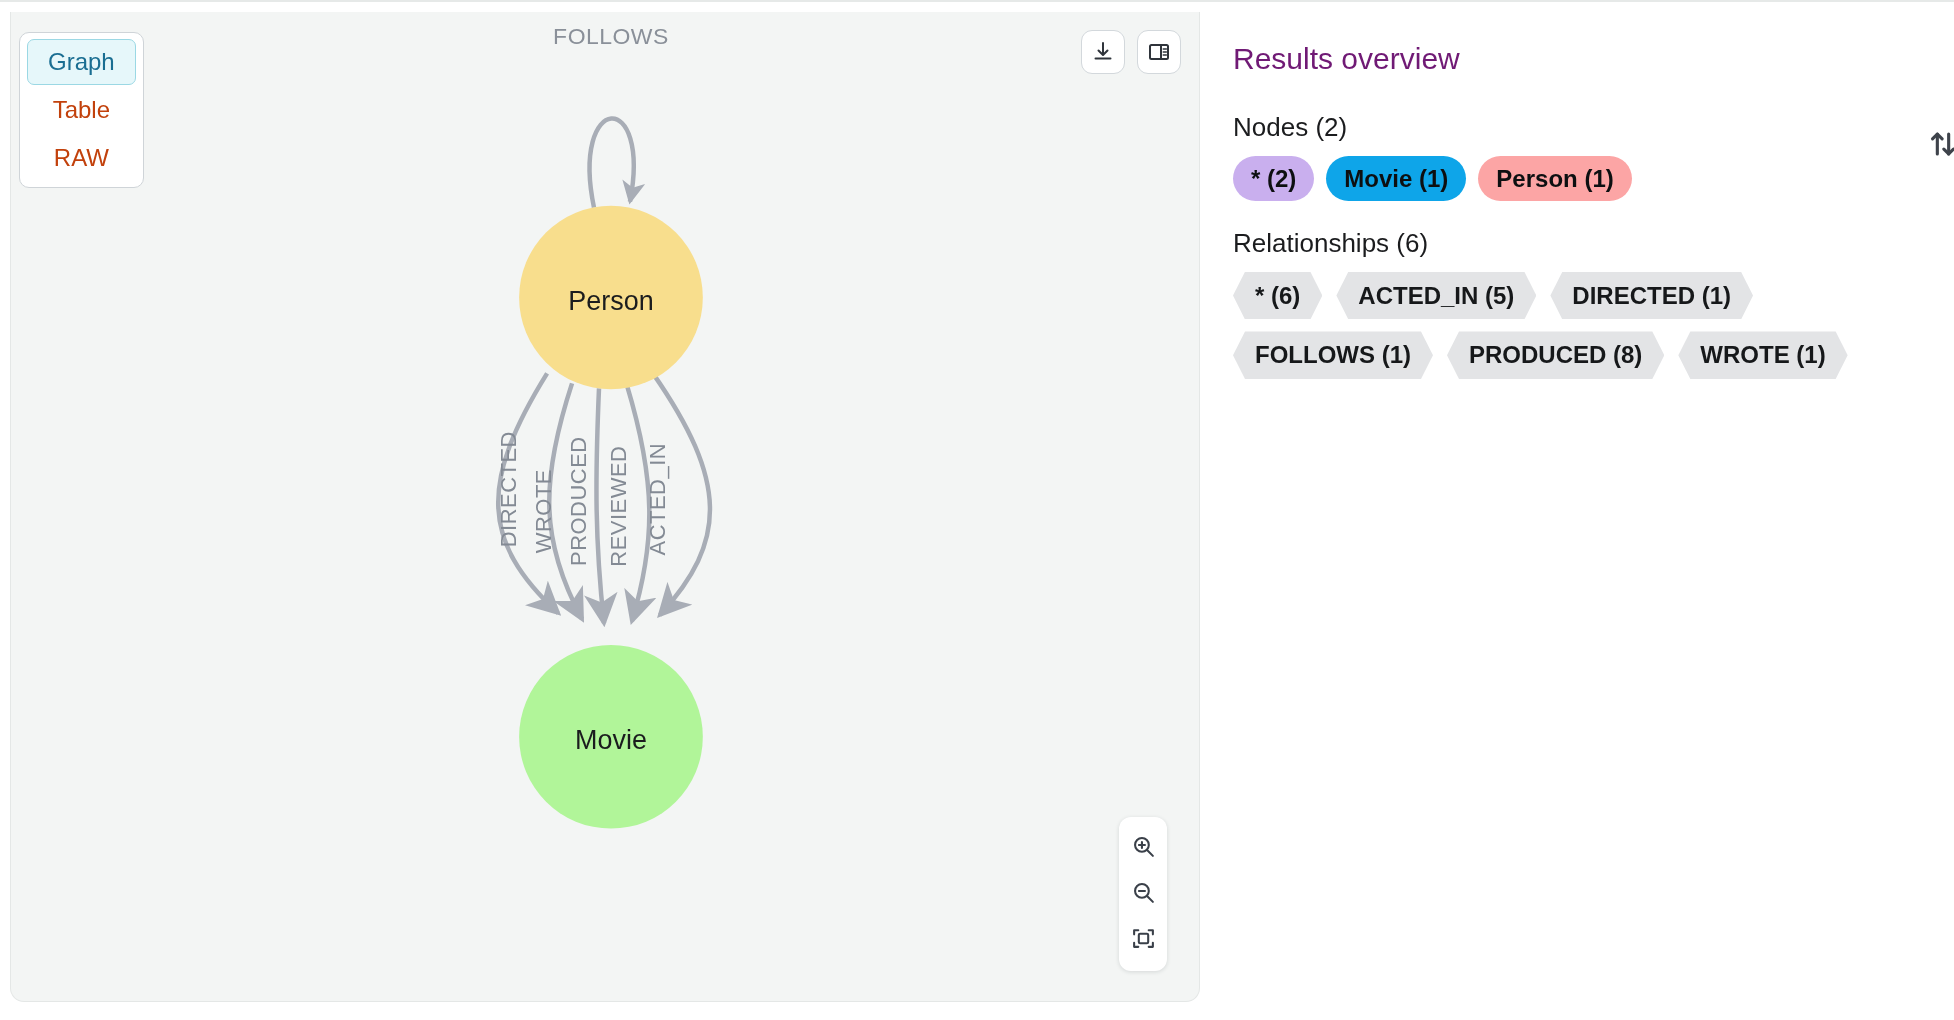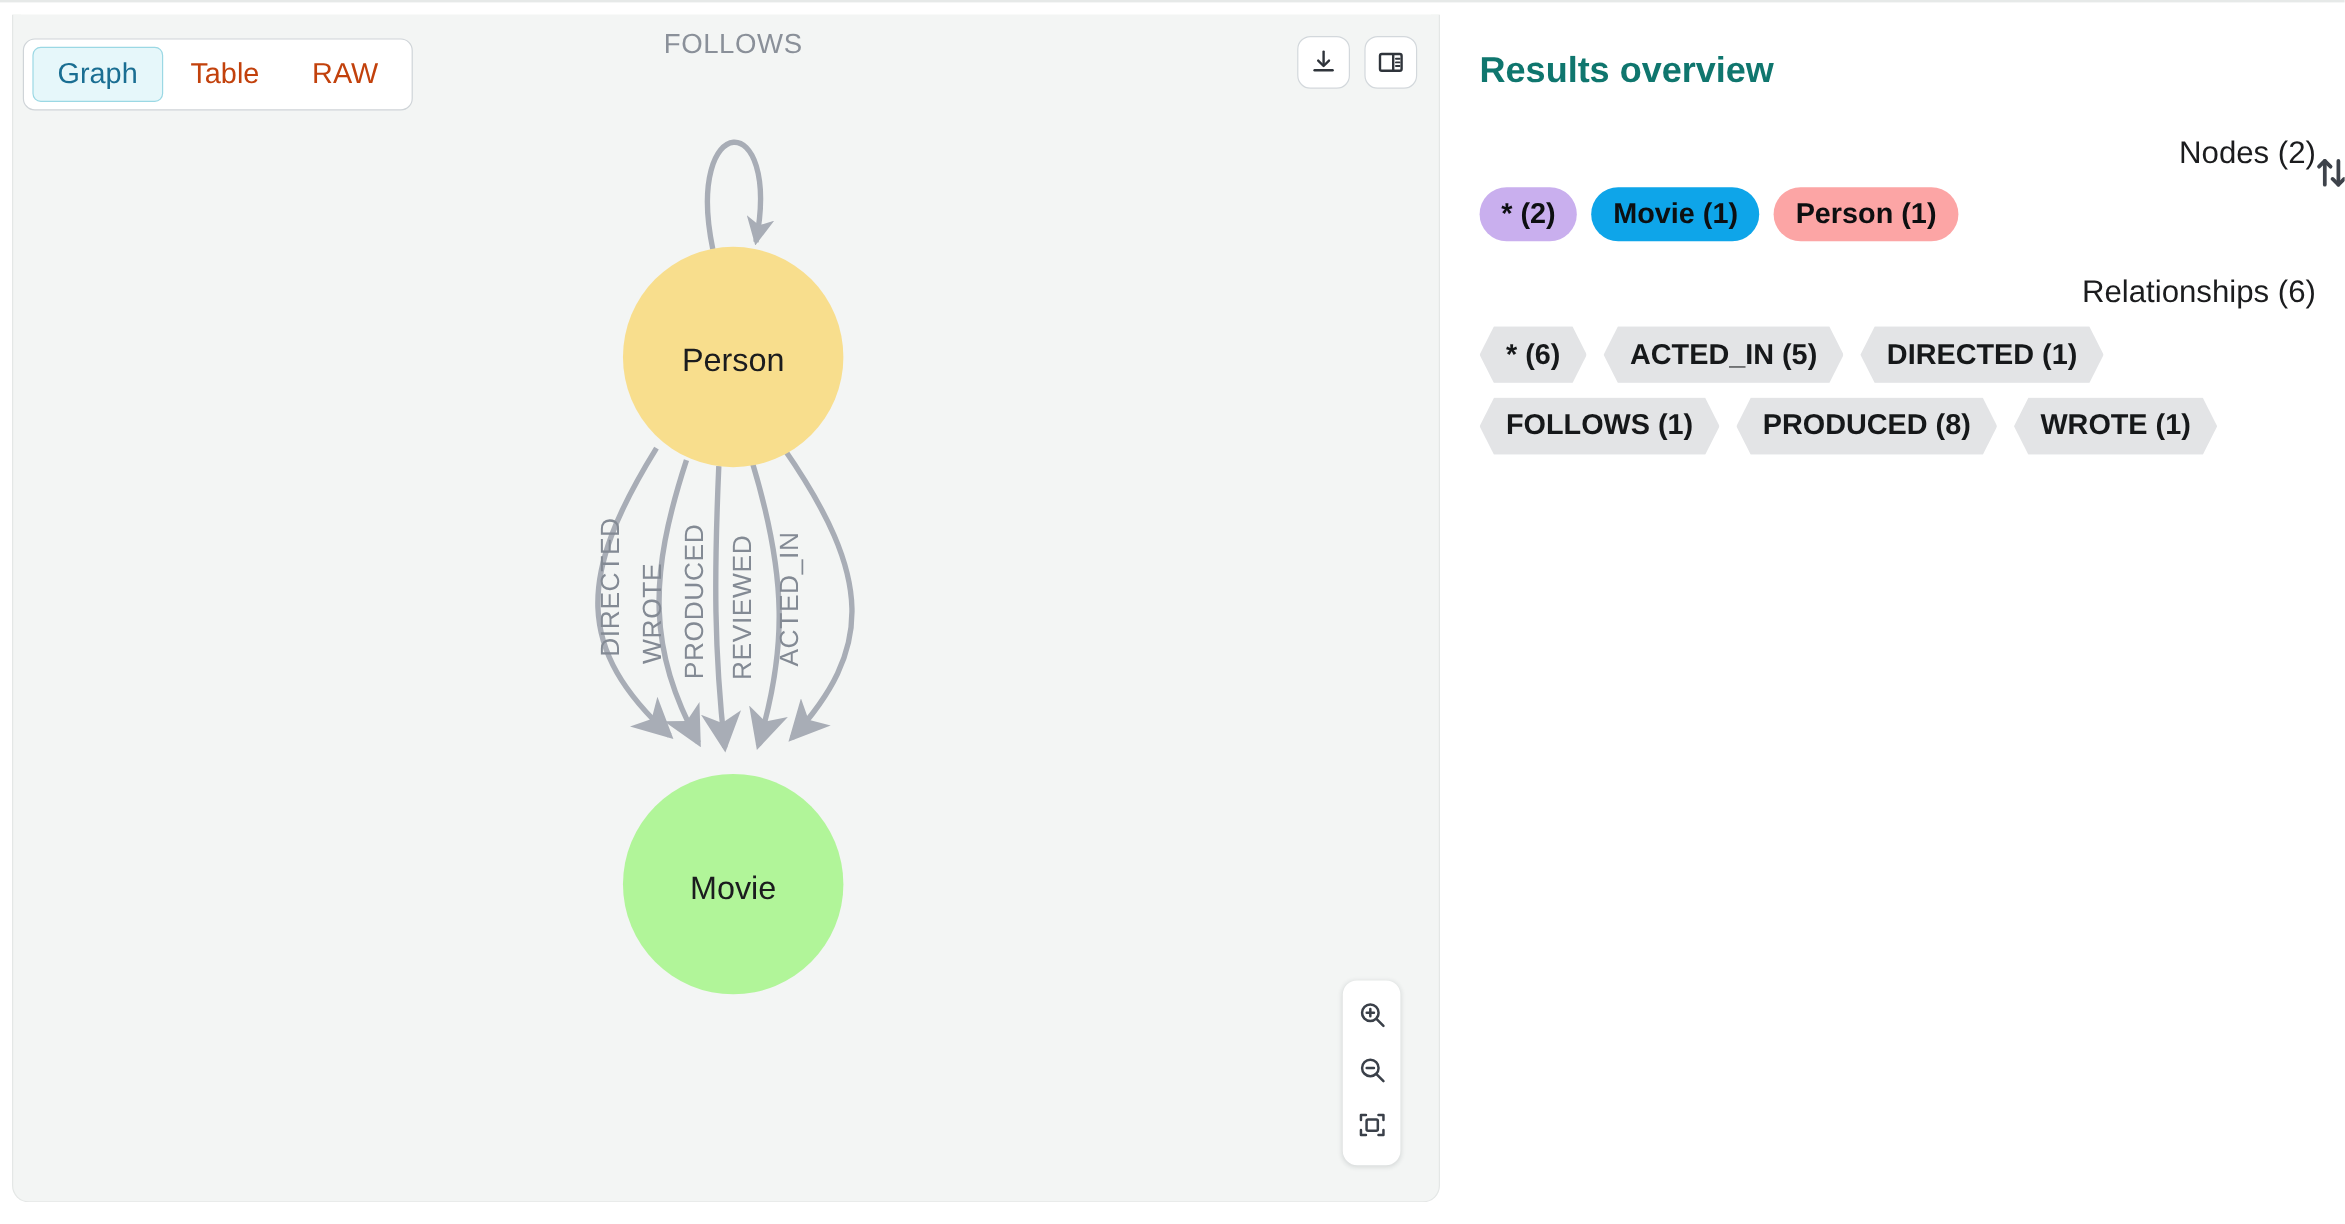--- a/index.html
+++ b/index.html
@@ -42,20 +42,21 @@
     left: 8px;
     top: 20px;
     display: flex;
     align-items: center;
     background: #ffffff;
     border: 1px solid #cfd4d8;
     border-radius: 10px;
     padding: 6px 7px;
     gap: 2px;
     z-index: 20;
+    flex-direction: column;
   }
   .tab {
     font-size: 24px;
     line-height: 1;
     padding: 10px 20px;
     border-radius: 7px;
     color: #c2410c;
     border: 1px solid transparent;
     background: transparent;
     cursor: pointer;
@@ -149,29 +150,29 @@
     top: 10px;
     width: 753px;
     height: 990px;
     background: #ffffff;
     box-sizing: border-box;
     padding: 30px 24px 0 32px;
     overflow: hidden;
   }
   .results-title {
     font-size: 30px;
-    font-weight: bold;
-    color: #0f766e;
+    font-weight: normal;
+    color: #701a75;
     margin: 0 0 38px 0;
     line-height: 1.1;
   }
   .section-head-row {
     display: flex;
     align-items: center;
-    justify-content: flex-end;
+    justify-content: flex-start;
     margin-bottom: 14px;
   }
   .section-head {
     font-size: 26px;
     color: #1b1c1e;
     line-height: 1.1;
   }
   .sort-icon-wrap {
     position: absolute;
     right: -6px;

